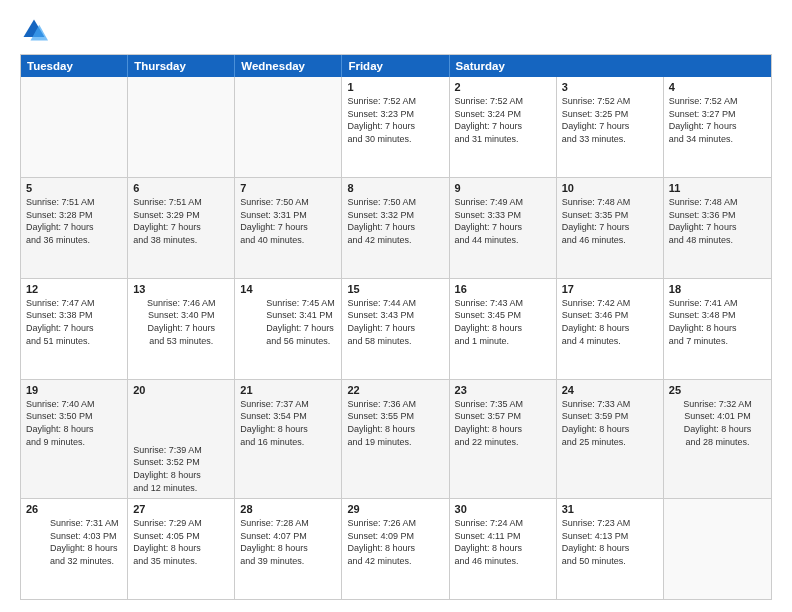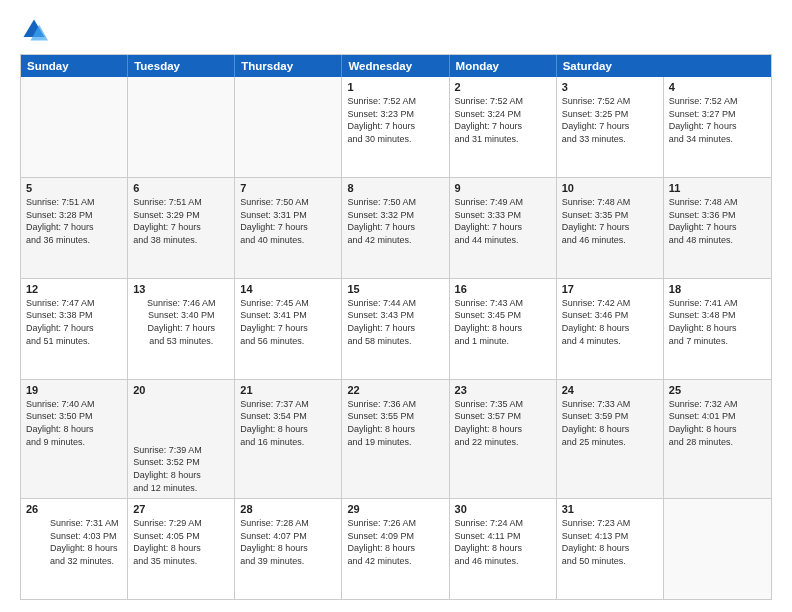--- a/index.html
+++ b/index.html
@@ -130,25 +130,24 @@
       </div>
     </div>
     <div class="title-block">
       <div class="month-title"></div>
       <div class="subtitle"></div>
     </div>
   </div>
 
   <div class="calendar">
     <div class="cal-header">
-    <div class="cal-header-cell">Sunday</div>
         <div class="cal-header-cell">Tuesday</div>
         <div class="cal-header-cell">Thursday</div>
         <div class="cal-header-cell">Wednesday</div>
-        <div class="cal-header-cell">Monday</div>
+        <div class="cal-header-cell">Friday</div>
         <div class="cal-header-cell">Saturday</div>
       </div>
     <div class="cal-body">
     <div class="cal-row">
           <div class="cal-cell empty"></div>
           <div class="cal-cell empty"></div>
           <div class="cal-cell empty"></div>
           <div class="cal-cell">
             <div class="day-num">1</div>
             <div class="cell-info" style="white-space: pre-line;">Sunrise: 7:52 AM
@@ -239,21 +238,21 @@
           </div>
           <div class="cal-cell">
             <div class="day-num">13</div>
             <div class="cell-info" style="white-space: pre-line; text-align: center;">Sunrise: 7:46 AM
 Sunset: 3:40 PM
 Daylight: 7 hours
 and 53 minutes.</div>
           </div>
           <div class="cal-cell">
             <div class="day-num">14</div>
-            <div class="cell-info" style="white-space: pre-line;">Sunrise: 7:45 AM
+            <div class="cell-info" style="white-space: pre-line; margin-left: 26px;">Sunrise: 7:45 AM
 Sunset: 3:41 PM
 Daylight: 7 hours
 and 56 minutes.</div>
           </div>
           <div class="cal-cell">
             <div class="day-num">15</div>
             <div class="cell-info" style="white-space: pre-line;">Sunrise: 7:44 AM
 Sunset: 3:43 PM
 Daylight: 7 hours
 and 58 minutes.</div>
@@ -318,21 +317,21 @@
           </div>
           <div class="cal-cell alt-row">
             <div class="day-num">24</div>
             <div class="cell-info" style="white-space: pre-line;">Sunrise: 7:33 AM
 Sunset: 3:59 PM
 Daylight: 8 hours
 and 25 minutes.</div>
           </div>
           <div class="cal-cell alt-row">
             <div class="day-num">25</div>
-            <div class="cell-info" style="white-space: pre-line;">Sunrise: 7:32 AM
+            <div class="cell-info" style="white-space: pre-line; text-align: center;">Sunrise: 7:32 AM
 Sunset: 4:01 PM
 Daylight: 8 hours
 and 28 minutes.</div>
           </div>
         </div>
         <div class="cal-row">
           <div class="cal-cell">
             <div class="day-num">26</div>
             <div class="cell-info" style="white-space: pre-line; margin-left: 24px;">Sunrise: 7:31 AM
 Sunset: 4:03 PM

